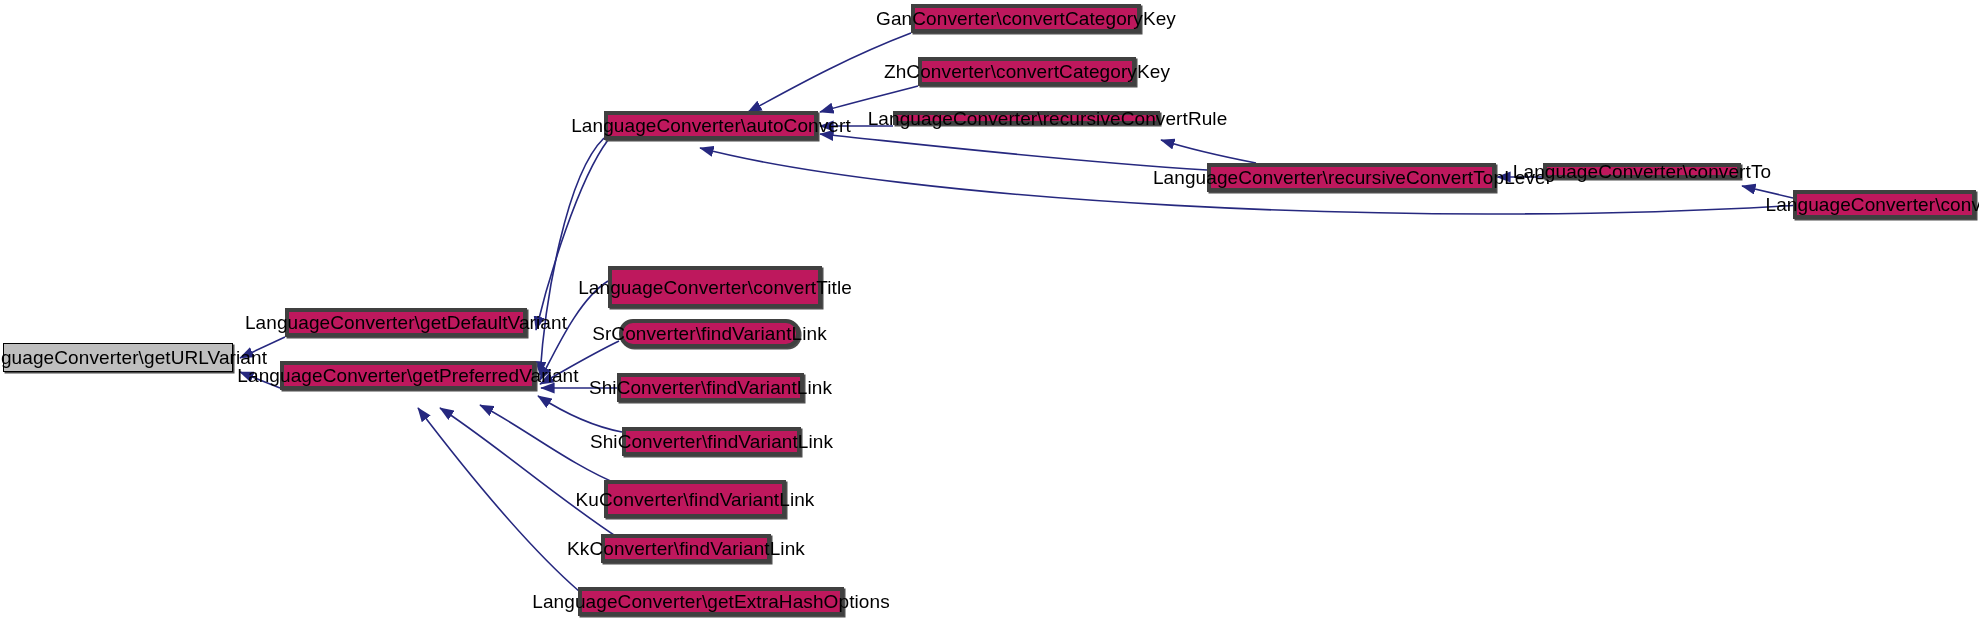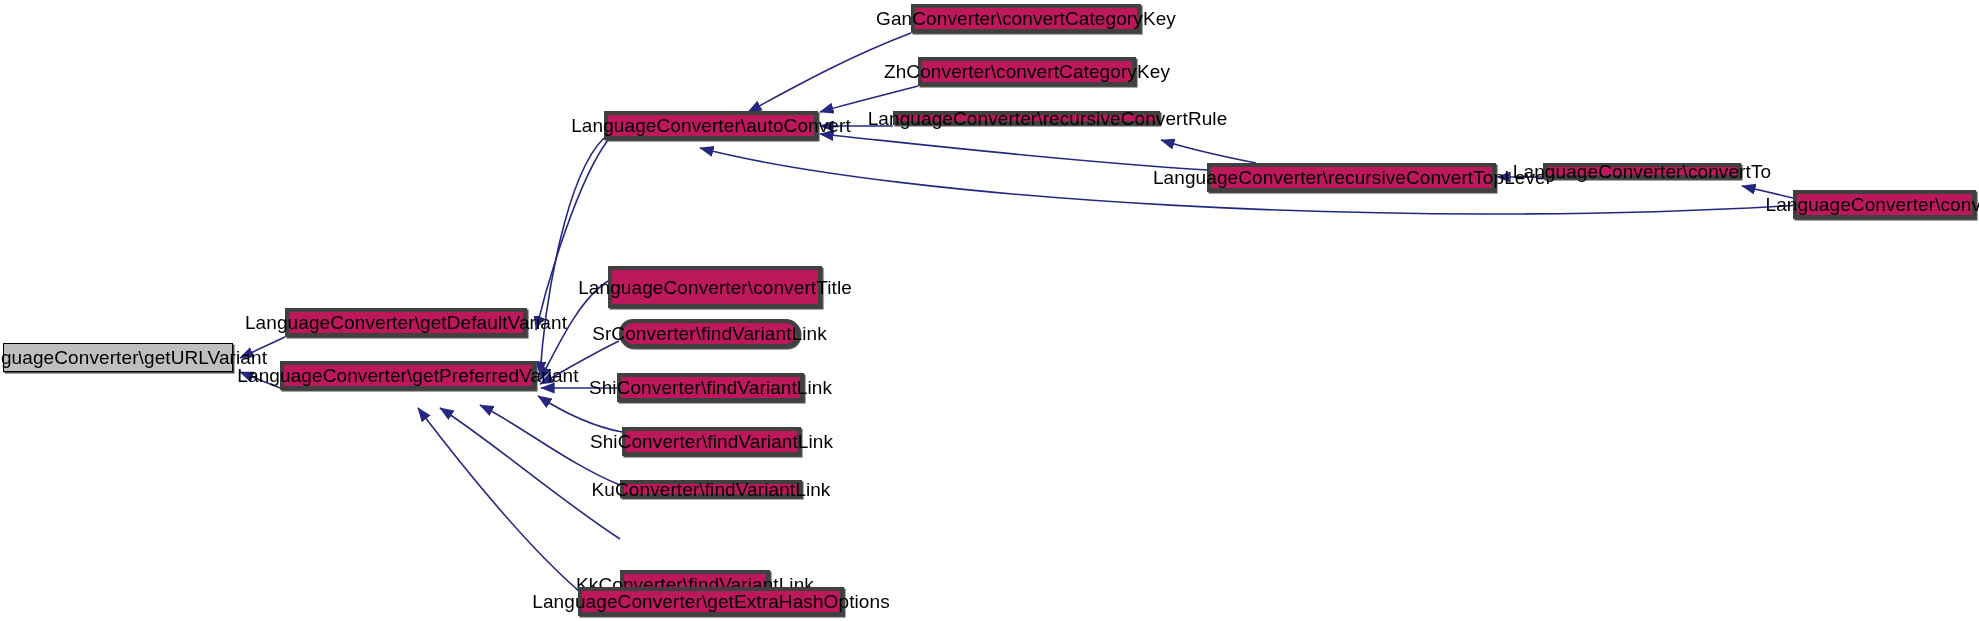--- a/index.html
+++ b/index.html
@@ -101,24 +101,24 @@
     </div>
     <div class="node" style="left: 619px; top: 319px; width: 181px; height: 29px; border-radius: 14px;">
       <span class="node-label">SrConverter\findVariantLink</span>
     </div>
     <div class="node" style="left: 617px; top: 373px; width: 187px; height: 29px;">
       <span class="node-label">ShiConverter\findVariantLink</span>
     </div>
     <div class="node" style="left: 622px; top: 427px; width: 179px; height: 29px;">
       <span class="node-label">ShiConverter\findVariantLink</span>
     </div>
-    <div class="node" style="left: 620px; top: 480px; width: 182px; height: 18px;">
+    <div class="node" style="left: 604px; top: 480px; width: 182px; height: 38px;">
       <span class="node-label">KuConverter\findVariantLink</span>
     </div>
-    <div class="node" style="left: 620px; top: 534px; width: 150px; height: 29px; margin-top: 36px;">
+    <div class="node" style="left: 601px; top: 534px; width: 170px; height: 29px;">
       <span class="node-label">KkConverter\findVariantLink</span>
     </div>
     <div class="node" style="left: 578px; top: 587px; width: 266px; height: 29px;">
       <span class="node-label">LanguageConverter\getExtraHashOptions</span>
     </div>
     <div class="node" style="left: 911px; top: 4px; width: 230px; height: 29px;">
       <span class="node-label">GanConverter\convertCategoryKey</span>
     </div>
     <div class="node" style="left: 918px; top: 57px; width: 218px; height: 29px;">
       <span class="node-label">ZhConverter\convertCategoryKey</span>

